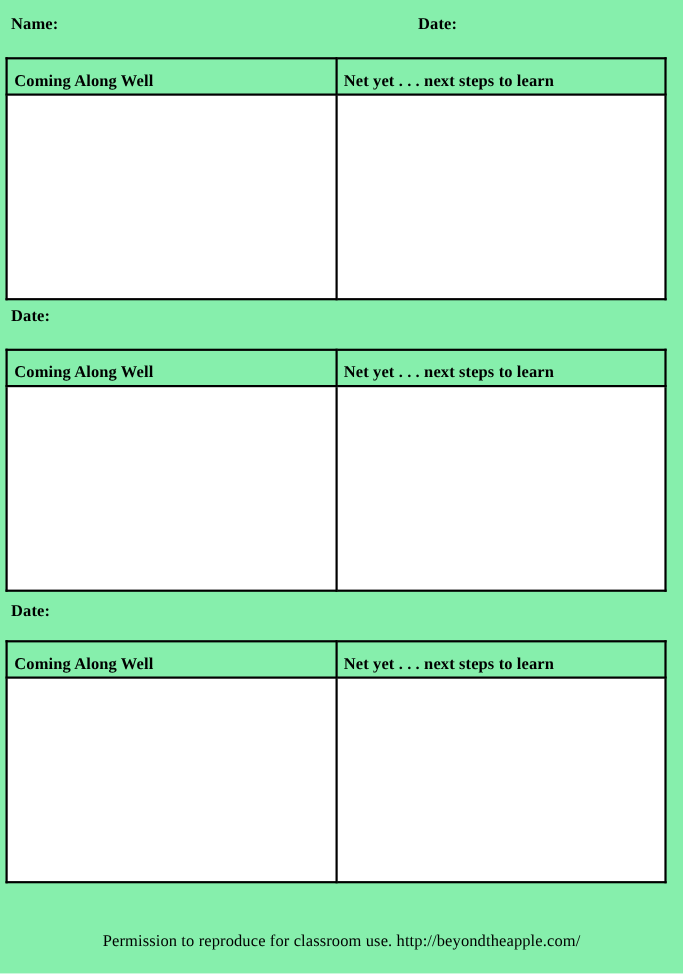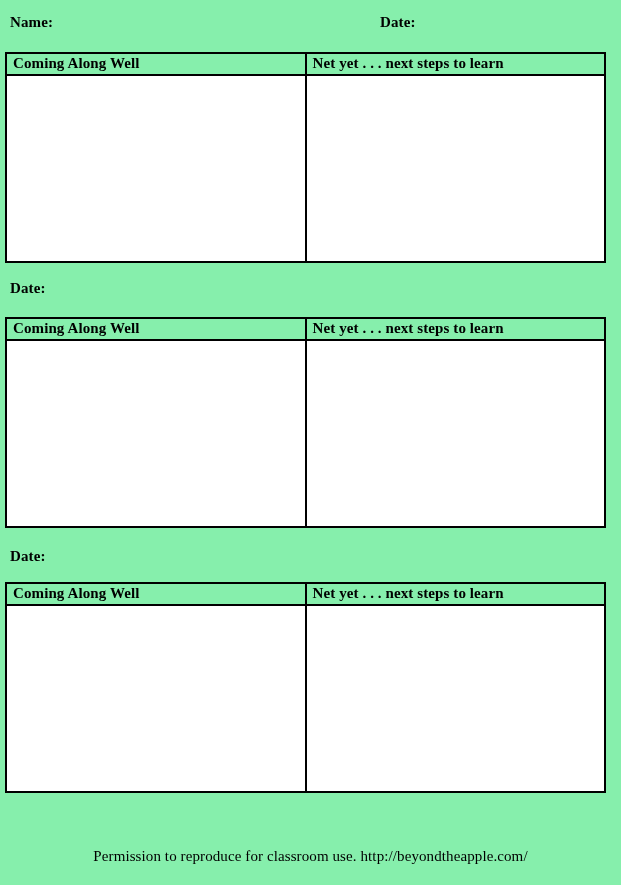--- a/index.html
+++ b/index.html
@@ -39,21 +39,21 @@
   table.assessment td {
     border: 2px solid #000000;
     width: 50%;
     vertical-align: top;
   }
   table.assessment th {
     height: 21px;
     font-size: 15px;
     font-weight: bold;
     text-align: left;
-    padding: 1px 4px 2px 6px;
+    padding: 12px 4px 2px 6px;
     letter-spacing: 0.1px;
     white-space: nowrap;
     overflow: hidden;
   }
   table.assessment td {
     height: 186px;
     background: #ffffff;
   }
   .footer {
     position: absolute;

